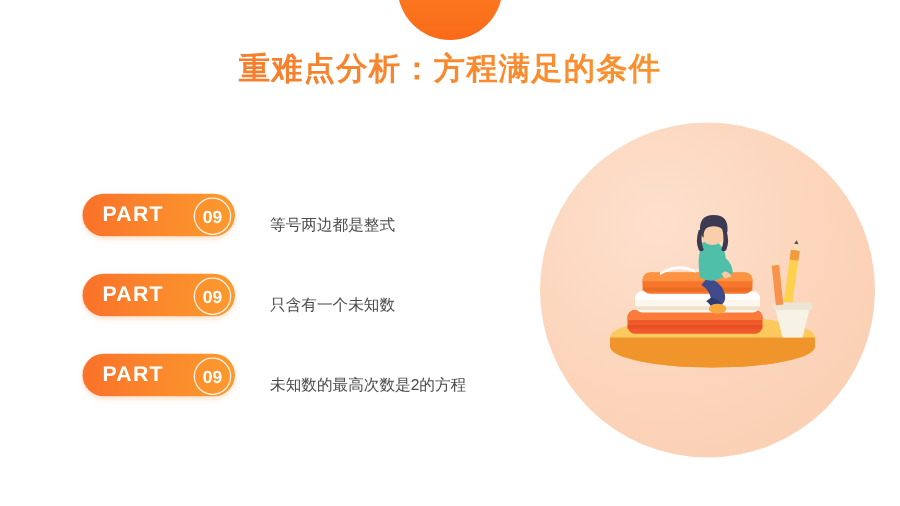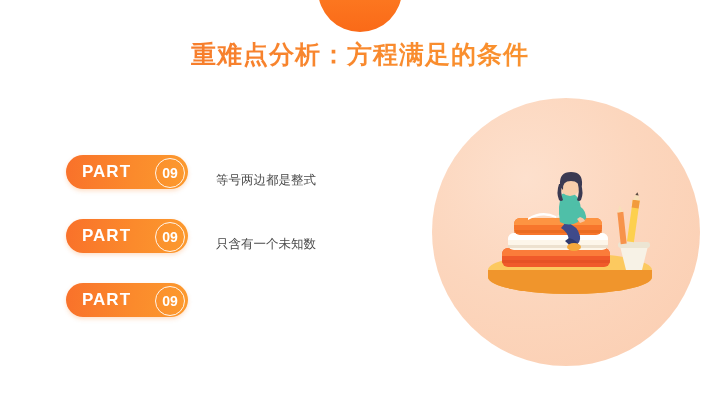--- a/index.html
+++ b/index.html
@@ -159,20 +159,21 @@
       <div class="part-text">只含有一个未知数</div>
     </div>
 
     <div class="part-row">
       <div class="badge">
         <span class="badge-label">PART</span>
         <span class="badge-circle">
           <span class="badge-num">09</span>
         </span>
       </div>
+      <div class="part-text">未知数的最高次数是2的方程</div>
     </div>
 
   </div>
 
   <div class="illo">
     <svg width="210" height="150" viewBox="0 0 210 150" xmlns="http://www.w3.org/2000/svg">
 
       <ellipse cx="100" cy="127" rx="82" ry="17" fill="#f6a93a"></ellipse>
       <ellipse cx="100" cy="120" rx="82" ry="17" fill="#fcc95f"></ellipse>
       <path d="M18 120 L18 127 A82 17 0 0 0 182 127 L182 120 Z" fill="#f0952c"></path>

